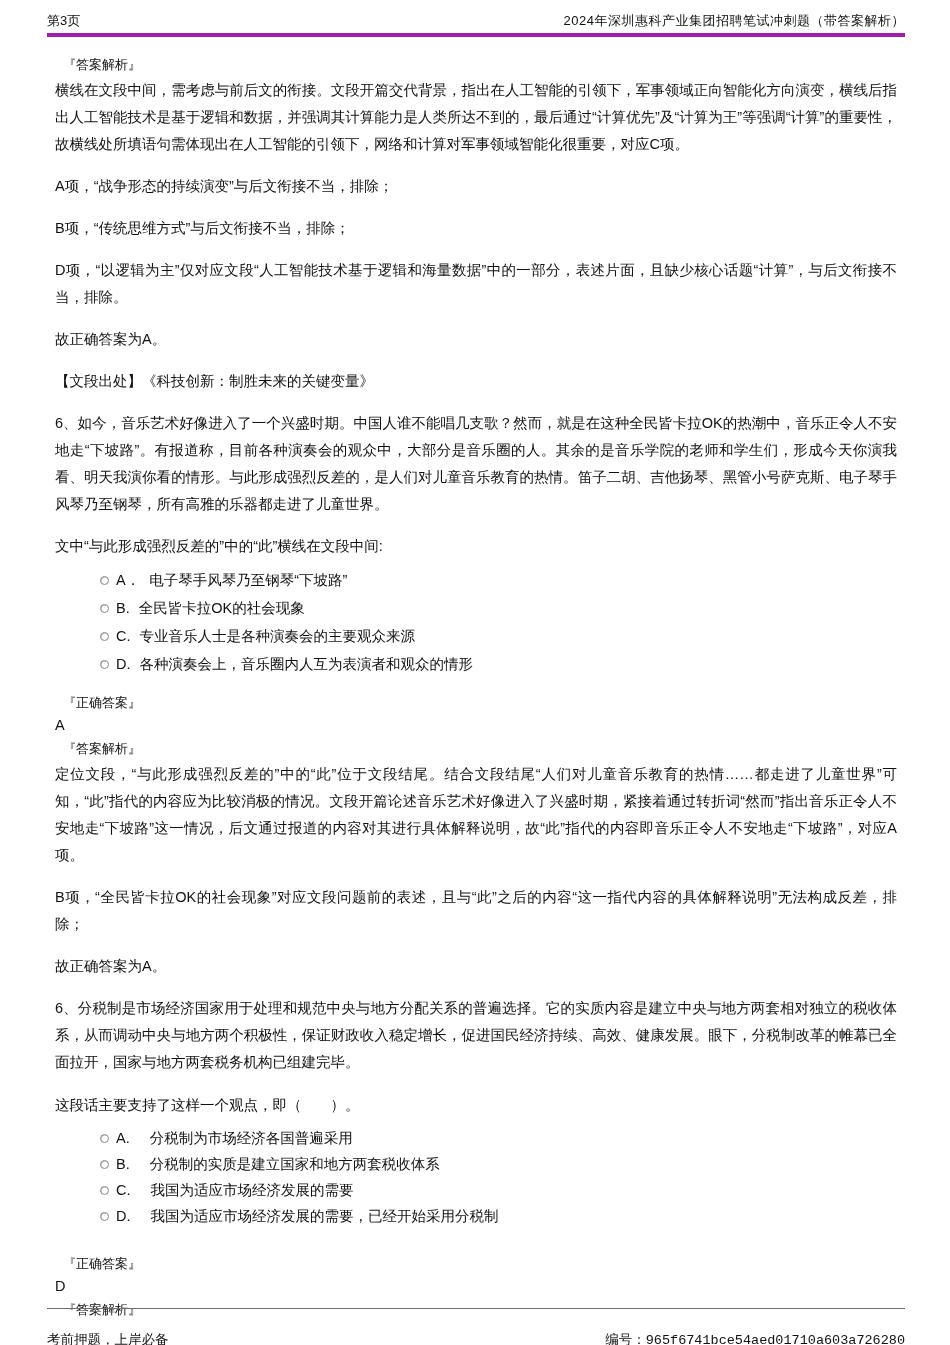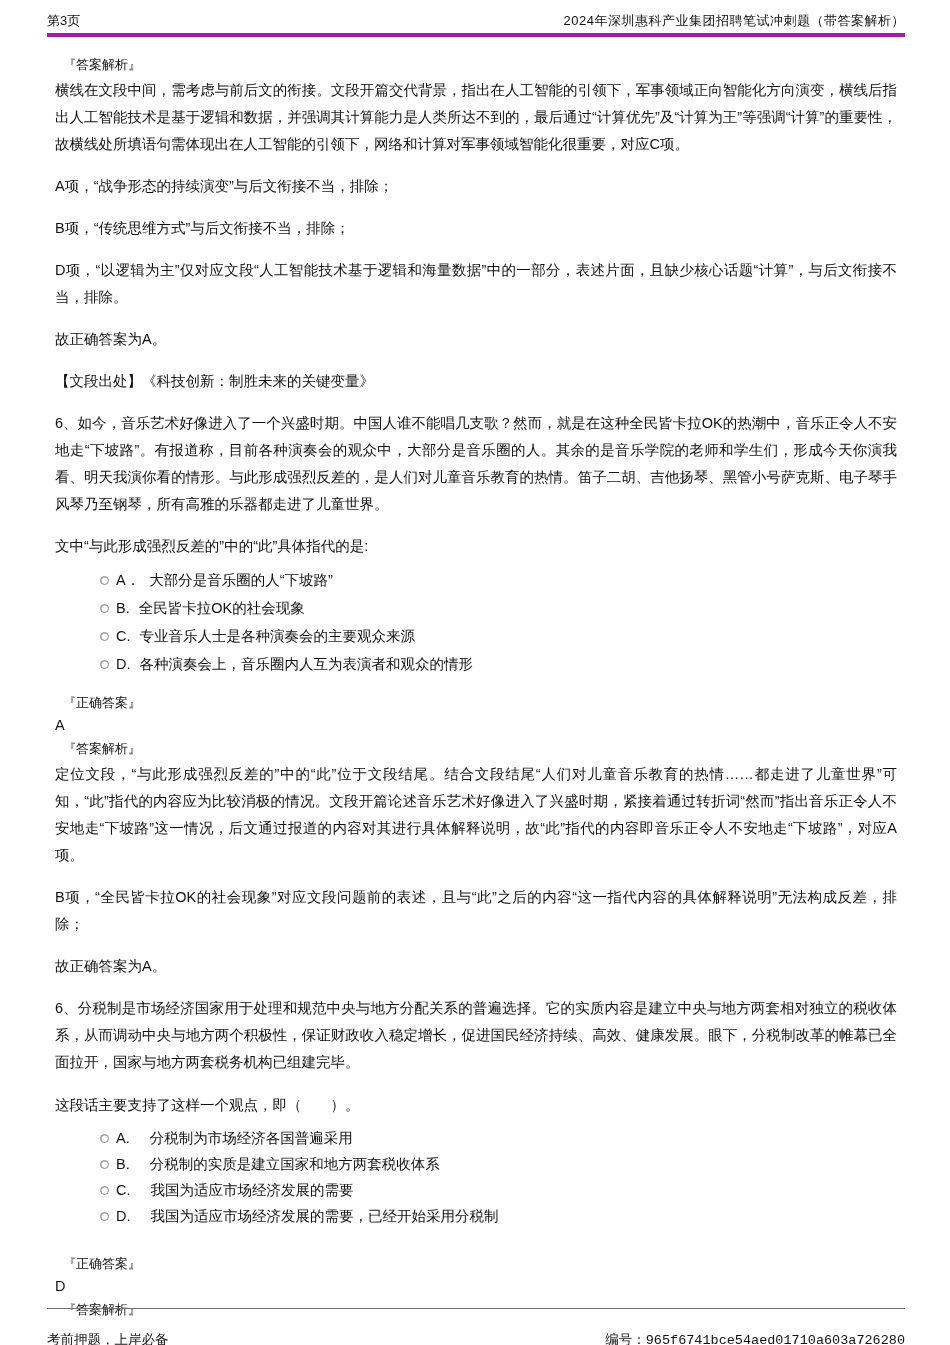--- a/index.html
+++ b/index.html
@@ -66,26 +66,26 @@
 
     <p class="label">『答案解析』</p>
     <p class="body">横线在文段中间，需考虑与前后文的衔接。文段开篇交代背景，指出在人工智能的引领下，军事领域正向智能化方向演变，横线后指出人工智能技术是基于逻辑和数据，并强调其计算能力是人类所达不到的，最后通过“计算优先”及“计算为王”等强调“计算”的重要性，故横线处所填语句需体现出在人工智能的引领下，网络和计算对军事领域智能化很重要，对应C项。</p>
     <p class="body">A项，“战争形态的持续演变”与后文衔接不当，排除；</p>
     <p class="body">B项，“传统思维方式”与后文衔接不当，排除；</p>
     <p class="body">D项，“以逻辑为主”仅对应文段“人工智能技术基于逻辑和海量数据”中的一部分，表述片面，且缺少核心话题“计算”，与后文衔接不当，排除。</p>
     <p class="body">故正确答案为A。</p>
     <p class="body">【文段出处】《科技创新：制胜未来的关键变量》</p>
 
     <p class="body stem">6、如今，音乐艺术好像进入了一个兴盛时期。中国人谁不能唱几支歌？然而，就是在这种全民皆卡拉OK的热潮中，音乐正令人不安地走“下坡路”。有报道称，目前各种演奏会的观众中，大部分是音乐圈的人。其余的是音乐学院的老师和学生们，形成今天你演我看、明天我演你看的情形。与此形成强烈反差的，是人们对儿童音乐教育的热情。笛子二胡、吉他扬琴、黑管小号萨克斯、电子琴手风琴乃至钢琴，所有高雅的乐器都走进了儿童世界。</p>
-    <p class="body prompt">文中“与此形成强烈反差的”中的“此”具体指代的是:</p>
+    <p class="body prompt">文中“与此形成强烈反差的”中的“此”横线在文段中间:</p>
     <div class="options gap-after">
       <div class="opt-row">
         <span class="radio"></span>
         <span class="opt-key">A．</span>
-        <span class="opt-text">大部分是音乐圈的人“下坡路”</span>
+        <span class="opt-text">电子琴手风琴乃至钢琴“下坡路”</span>
       </div>
       <div class="opt-row">
         <span class="radio"></span>
         <span class="opt-key">B.</span>
         <span class="opt-text">全民皆卡拉OK的社会现象</span>
       </div>
       <div class="opt-row">
         <span class="radio"></span>
         <span class="opt-key">C.</span>
         <span class="opt-text">专业音乐人士是各种演奏会的主要观众来源</span>

